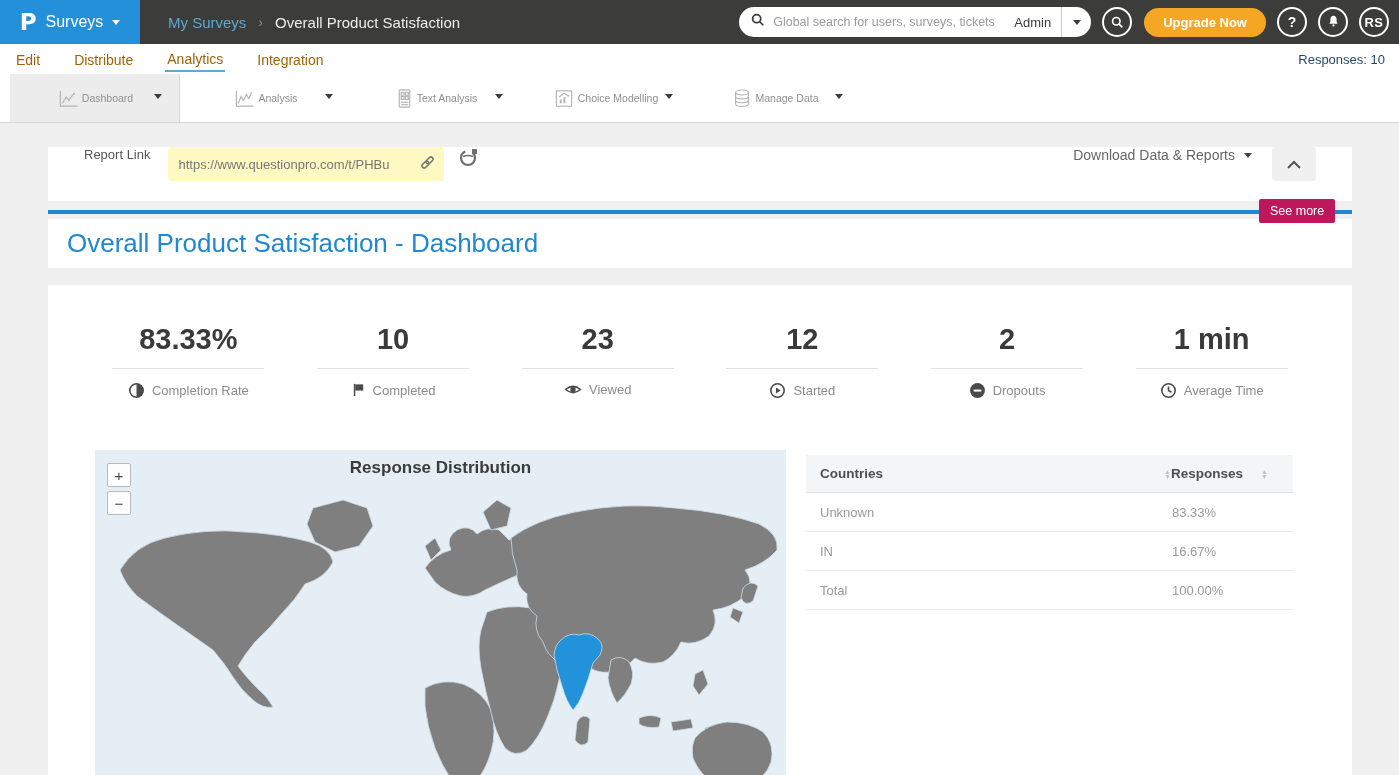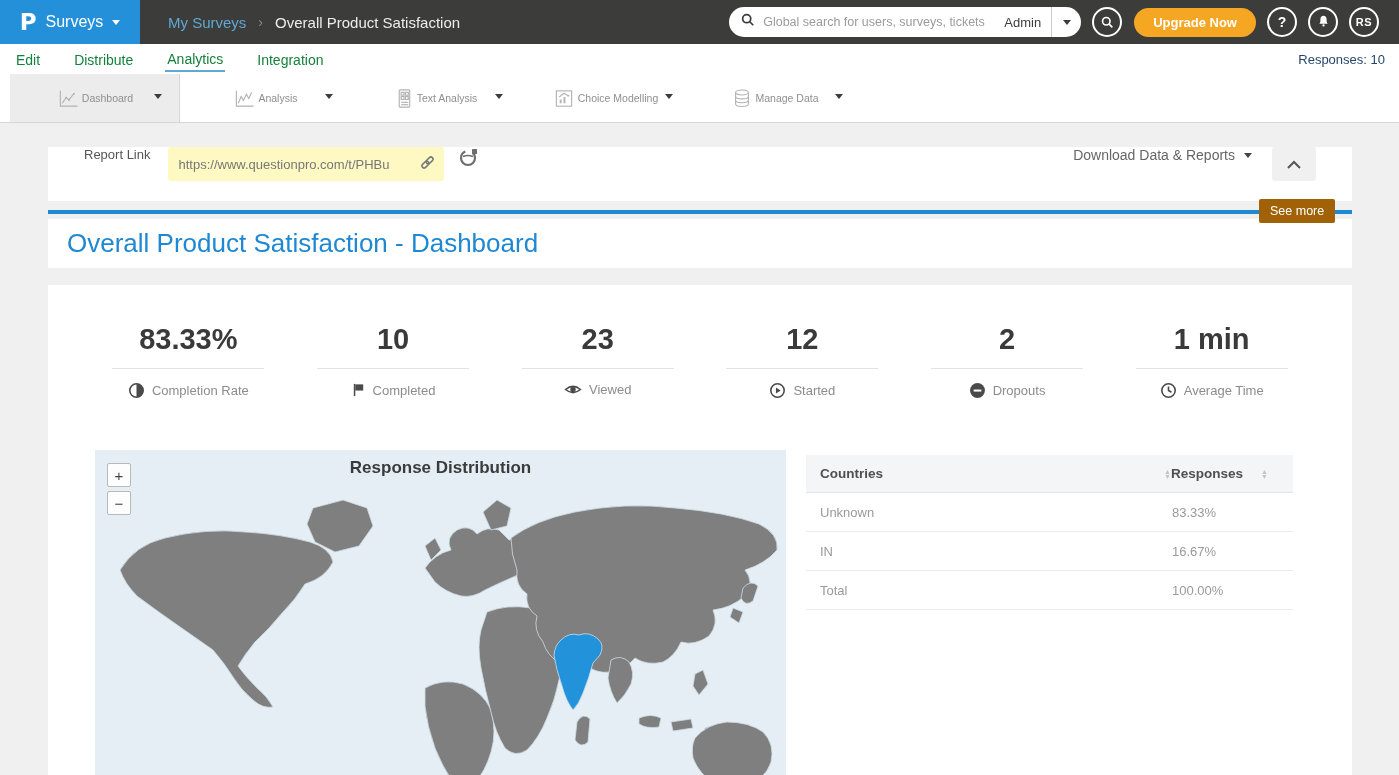--- a/index.html
+++ b/index.html
@@ -18,25 +18,25 @@
   .crumb-sep { color:#8a8a8a; font-size:14px; }
   .crumb-current { color:#ededed; }
   .topbar-spacer { flex:1; }
   .search-pill { width:352px; height:30px; background:#fff; border-radius:15px; display:flex; align-items:center; padding-left:12px; overflow:hidden; }
   .search-pill input { border:none; outline:none; flex:1; font-size:12.5px; color:#555; font-family:inherit; margin-left:8px; background:transparent; }
   .search-pill input::placeholder { color:#9b9b9b; }
   .search-scope { font-size:13px; color:#3c3c3c; padding:0 10px; cursor:pointer; }
   .scope-caret-box { width:30px; height:30px; border-left:1px solid #ccc; display:flex; align-items:center; justify-content:center; color:#3c3c3c; cursor:pointer; }
   .circle-btn { width:30px; height:30px; border:2px solid #fff; border-radius:50%; display:flex; align-items:center; justify-content:center; color:#fff; margin-left:11px; cursor:pointer; background:transparent; font-size:14px; font-weight:bold; }
   .upgrade-btn { height:29px; background:#f5a623; border:none; border-radius:15px; color:#fff; font-weight:bold; font-size:13px; padding:0 19px; margin-left:12px; cursor:pointer; font-family:inherit; }
-  .avatar { font-size:11px; letter-spacing:0.5px; margin-right:20px; }
+  .avatar { font-size:13px; letter-spacing:0.5px; margin-right:10px; }
 
   
   .nav-row { position:absolute; top:44px; left:0; width:1399px; height:30px; background:#fff; display:flex; align-items:center; padding-left:14px; }
-  .nav-item { font-size:14px; color:#15803d; margin-right:30px; padding:4px 2px 3px; cursor:pointer; }
+  .nav-item { font-size:14px; color:#a16207; margin-right:30px; padding:4px 2px 3px; cursor:pointer; }
   .nav-item.active { border-bottom:2px solid #5fa8d5; }
   .responses-label { position:absolute; right:14px; font-size:13px; color:#26466b; }
 
   
   .toolbar { position:absolute; top:74px; left:0; width:1399px; height:49px; background:#fff; border-bottom:1px solid #d6d6d6; display:flex; padding-left:10px; }
   .tool-group { width:170px; height:48px; position:relative; display:flex; align-items:center; justify-content:center; cursor:pointer; }
   .tool-group.selected { background:#ececec; border-right:1px solid #d9d9d9; }
   .tool-inner { display:flex; flex-direction:row; align-items:center; gap:2px; }
   .tool-icon { height:22px; display:flex; align-items:flex-end; }
   .tool-icon svg { stroke:#b3b3b3; fill:none; stroke-width:1.2; }
@@ -49,21 +49,21 @@
   .url-box { width:276px; height:34px; background:#fef9c3; border-radius:3px; display:flex; align-items:center; margin-left:18px; padding:0 8px 0 10px; }
   .url-box input { flex:1; border:none; outline:none; background:transparent; font-size:13px; color:#777; font-family:inherit; min-width:0; }
   .link-icon svg { stroke:#777; fill:none; stroke-width:1.4; }
   .globe-icon { margin-left:15px; cursor:pointer; }
   .report-spacer { flex:1; }
   .download-dd { display:flex; align-items:center; gap:9px; font-size:14px; color:#666; cursor:pointer; }
   .download-dd .caret { color:#444; }
   .seemore-btn { width:44px; height:34px; background:#f0f0f0; border:none; border-radius:3px; margin-left:20px; cursor:pointer; display:flex; align-items:center; justify-content:center; }
 
   .blue-divider { position:absolute; top:210px; left:48px; width:1304px; height:4px; background:#1e88d2; }
-  .tooltip { position:absolute; top:199px; left:1259px; background:#a16207; color:#fff; font-size:12.5px; padding:5px 11px; border-radius:2px; z-index:5; }
+  .tooltip { position:absolute; top:199px; left:1259px; background:#be185d; color:#fff; font-size:12.5px; padding:5px 11px; border-radius:2px; z-index:5; }
 
   
   .title-band { position:absolute; top:219px; left:48px; width:1304px; height:49px; background:#fff; display:flex; align-items:center; }
   .page-title { font-size:26px; color:#1e88d2; font-weight:500; padding-left:19px; }
 
   
   .main-card { position:absolute; top:285px; left:48px; width:1304px; height:490px; background:#fff; }
   .stats-row { position:absolute; top:38px; left:38px; right:38px; display:flex; }
   .stat-col { flex:1; display:flex; flex-direction:column; align-items:center; }
   .stat-value { font-size:29px; font-weight:bold; color:#3a3a3a; }

